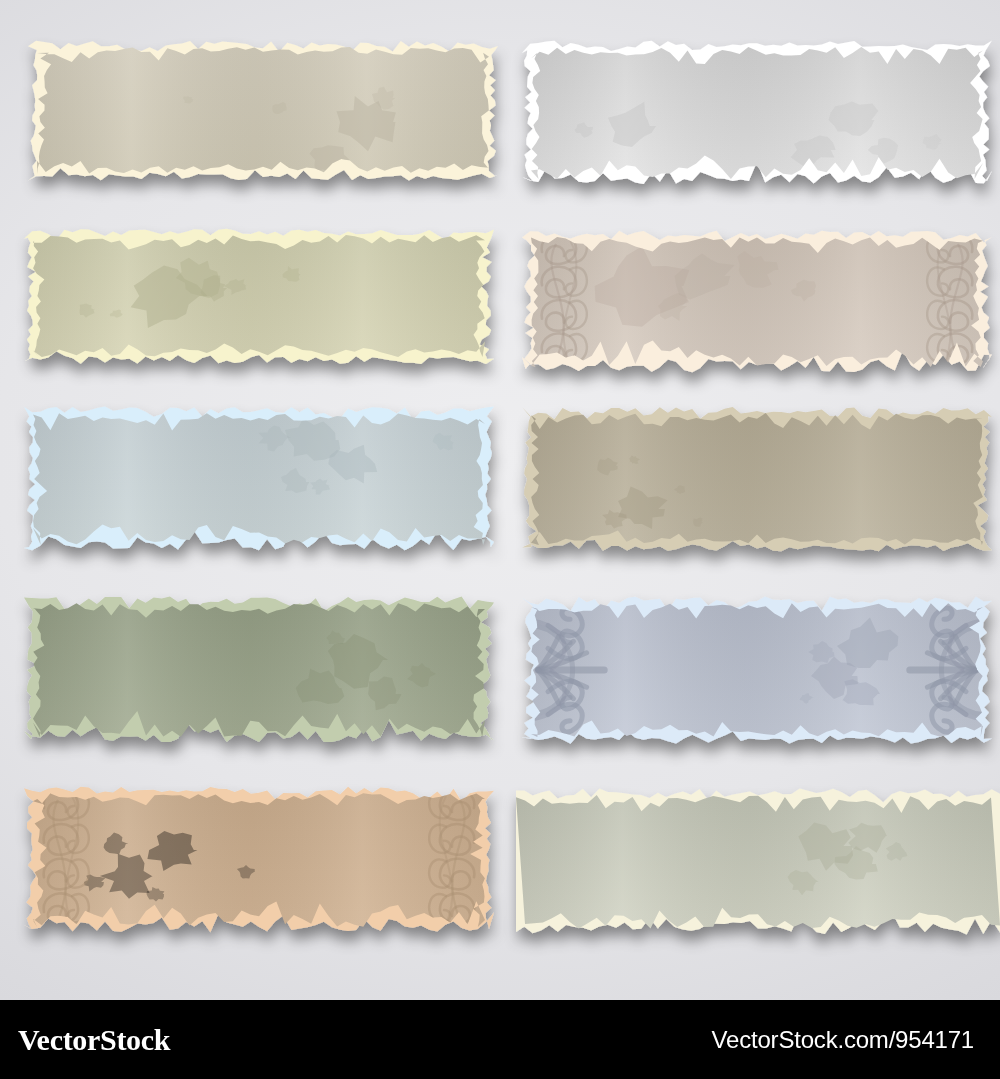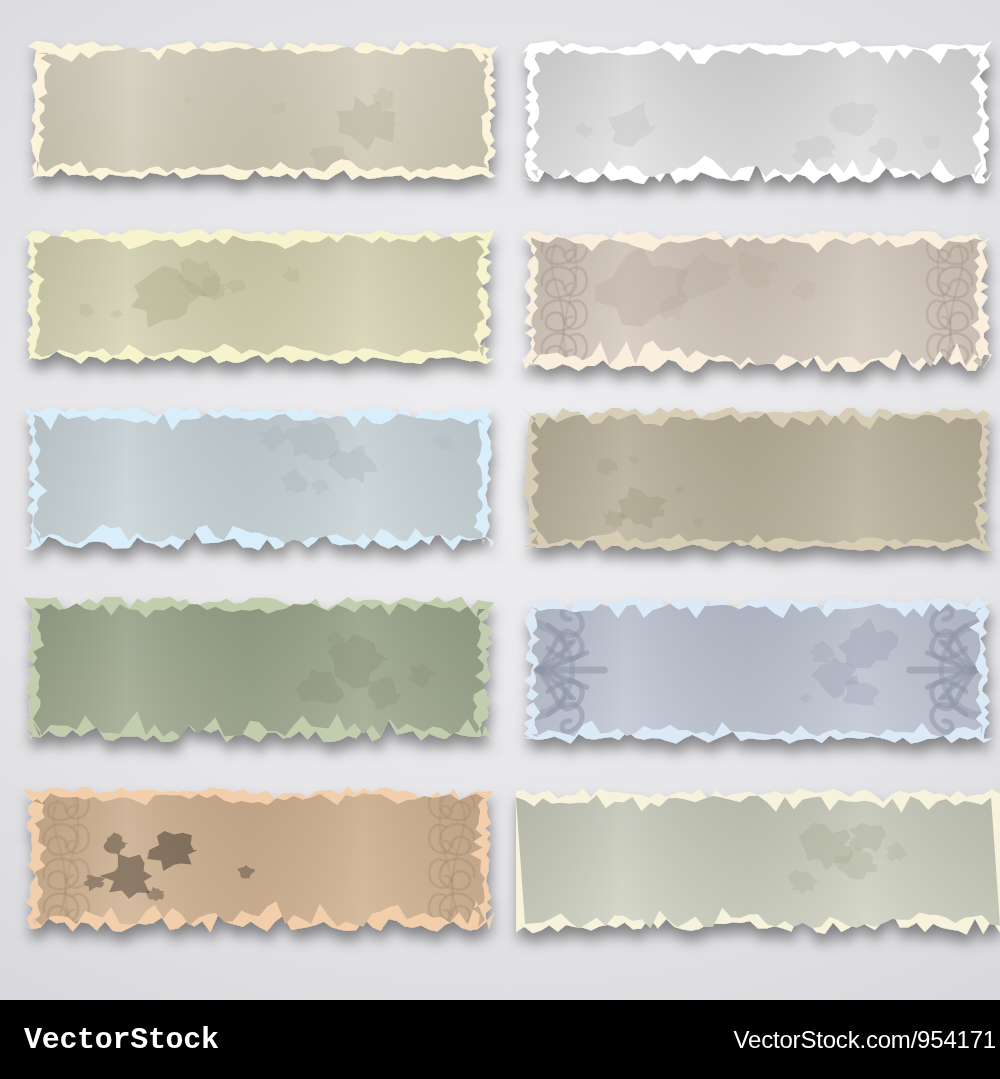--- a/index.html
+++ b/index.html
@@ -22,26 +22,26 @@
   }
   .paper svg{ display:block; width:100%; height:100%; overflow:visible; }
   
   #footer{
     position:absolute; left:0; top:1000px; width:1000px; height:79px;
     background:#000000;
     display:flex; align-items:center; justify-content:space-between;
   }
   #footer .brand{
     color:#ffffff; font-size:30px; font-weight:700;
-    letter-spacing:-0.3px; padding-left:24px;
-    font-family:Liberation Mono, monospace;
+    letter-spacing:-0.3px; padding-left:18px;
+    font-family:Liberation Serif, serif;
   }
   #footer .url{
     color:#ffffff; font-size:24px; font-weight:400;
-    letter-spacing:-0.2px; padding-right:4px;
+    letter-spacing:-0.2px; padding-right:26px;
     font-family:"Liberation Sans", sans-serif;
   }
 </style>
 </head>
 <body>
 
 <div id="stage">
 
   <div id="grid">
       <div class="banner" style="left: 28px; top: 38px; width: 470px; height: 145px;">

